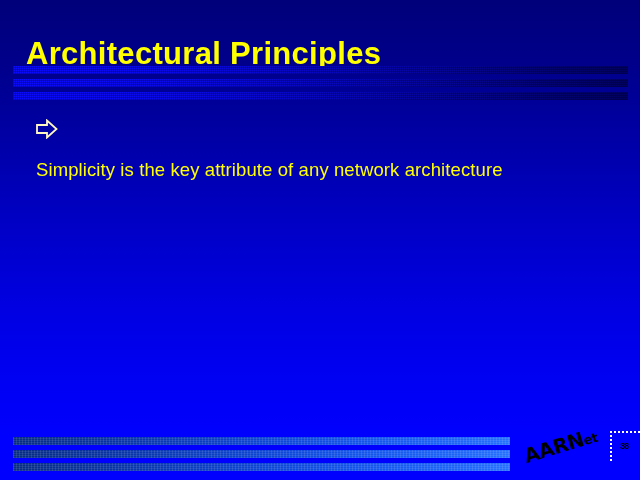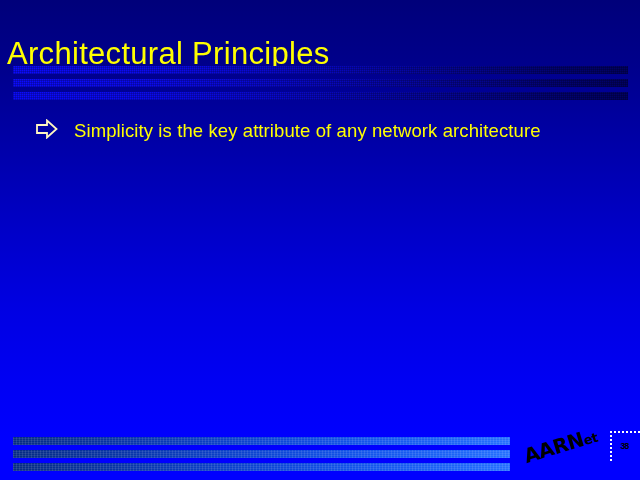--- a/index.html
+++ b/index.html
@@ -21,25 +21,25 @@
         #0000f4 80%,
         #0000ff 92%,
         #0000ff 100%);
     font-family: "Liberation Sans", sans-serif;
     -webkit-font-smoothing: none;
   }
 
   
   #title {
     position: absolute;
-    left: 7px;
+    left: 26px;
     top: 16px;
     color: #ffff00;
     font-size: 31px;
-    font-weight: normal;
+    font-weight: bold;
     letter-spacing: 0.3px;
     white-space: nowrap;
     line-height: 1.1;
   }
 
   
   .bar-group-top {
     position: absolute;
     left: 13px;
     top: 66px;
@@ -106,20 +106,21 @@
   #bullets {
     position: absolute;
     left: 36px;
     top: 118px;
     width: 580px;
   }
   .bullet-row {
     display: flex;
     align-items: flex-start;
     margin-bottom: 14px;
+    flex-direction: column;
   }
   .bullet-marker {
     width: 38px;
     flex: 0 0 38px;
     color: #fffbd0;
     font-size: 19px;
     line-height: 26px;
     padding-top: 1px;
   }
   .bullet-marker svg { display: block; }

